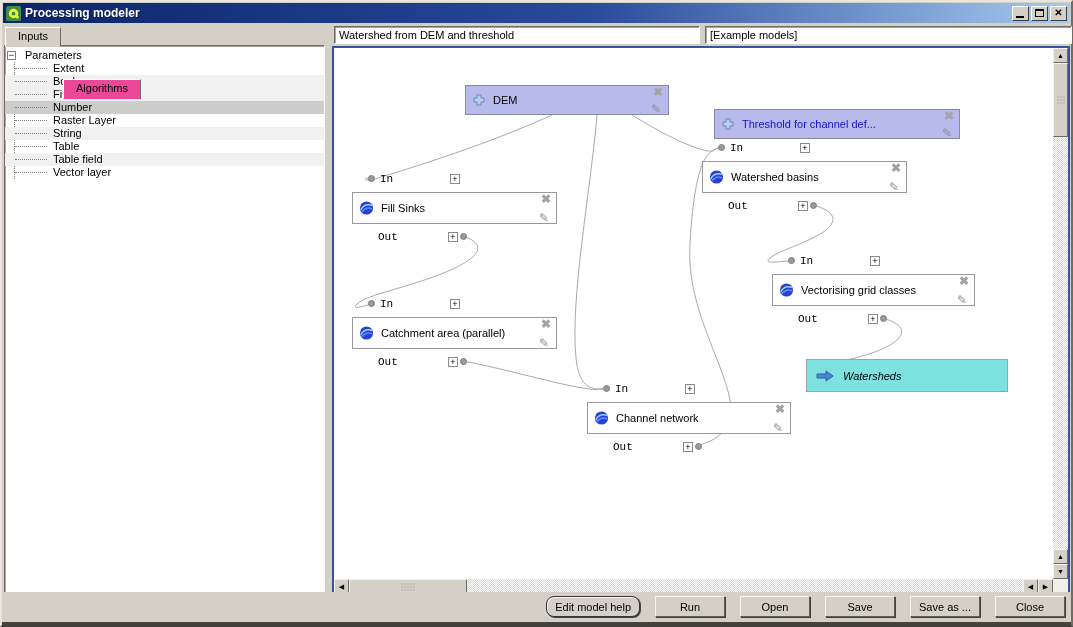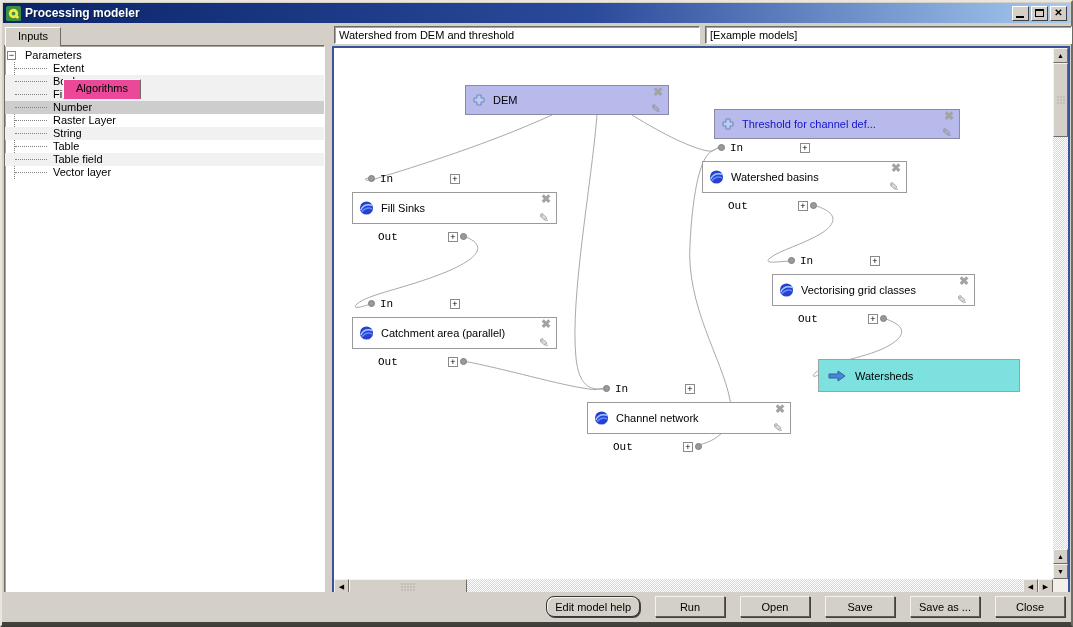--- a/index.html
+++ b/index.html
@@ -83,21 +83,21 @@
   .exp-out { left:96px; }
 
   
   .n-dem { left:131px; top:37px; width:204px; }
   .n-threshold { left:380px; top:37px; width:246px;margin-top:24px; }
   .n-fillsinks { left:18px;  top:144px; width:205px; height:32px; }
   .n-watershedbasins { left:368px; top:113px; width:205px; height:32px; }
   .n-catchment { left:18px;  top:269px; width:205px; height:32px; }
   .n-vectorising { left:438px; top:226px; width:203px; height:32px; }
   .n-channel { left:253px; top:354px; width:204px; height:32px; }
-  .n-watersheds { left:484px; top:311px; width:202px; }
+  .n-watersheds { left:472px; top:311px; width:202px;font-style:italic; }
 
   
   .track { background:repeating-conic-gradient(#ffffff 0% 25%, #dbd7ce 0% 50%) 0 0 / 2px 2px; }
   .sb-btn { position:absolute; background:#d4d0c8; border:1px solid; border-color:#f5f3ef #6f6d63 #6f6d63 #f5f3ef;
     display:flex; align-items:center; justify-content:center; font-size:7px; color:#000; }
   .v-scroll { position:absolute; right:0; top:0; width:15px; height:531px; }
   .h-scroll { position:absolute; left:0; bottom:0; width:719px; height:15px; }
   .corner { position:absolute; right:0; bottom:0; width:15px; height:15px; background:#f0efe9; }
   .thumb { position:absolute; background:#d4d0c8; border:1px solid; border-color:#f5f3ef #6f6d63 #6f6d63 #f5f3ef; }
   .grip { position:absolute; left:50%; top:50%; transform:translate(-50%,-50%); width:9px; height:9px;

